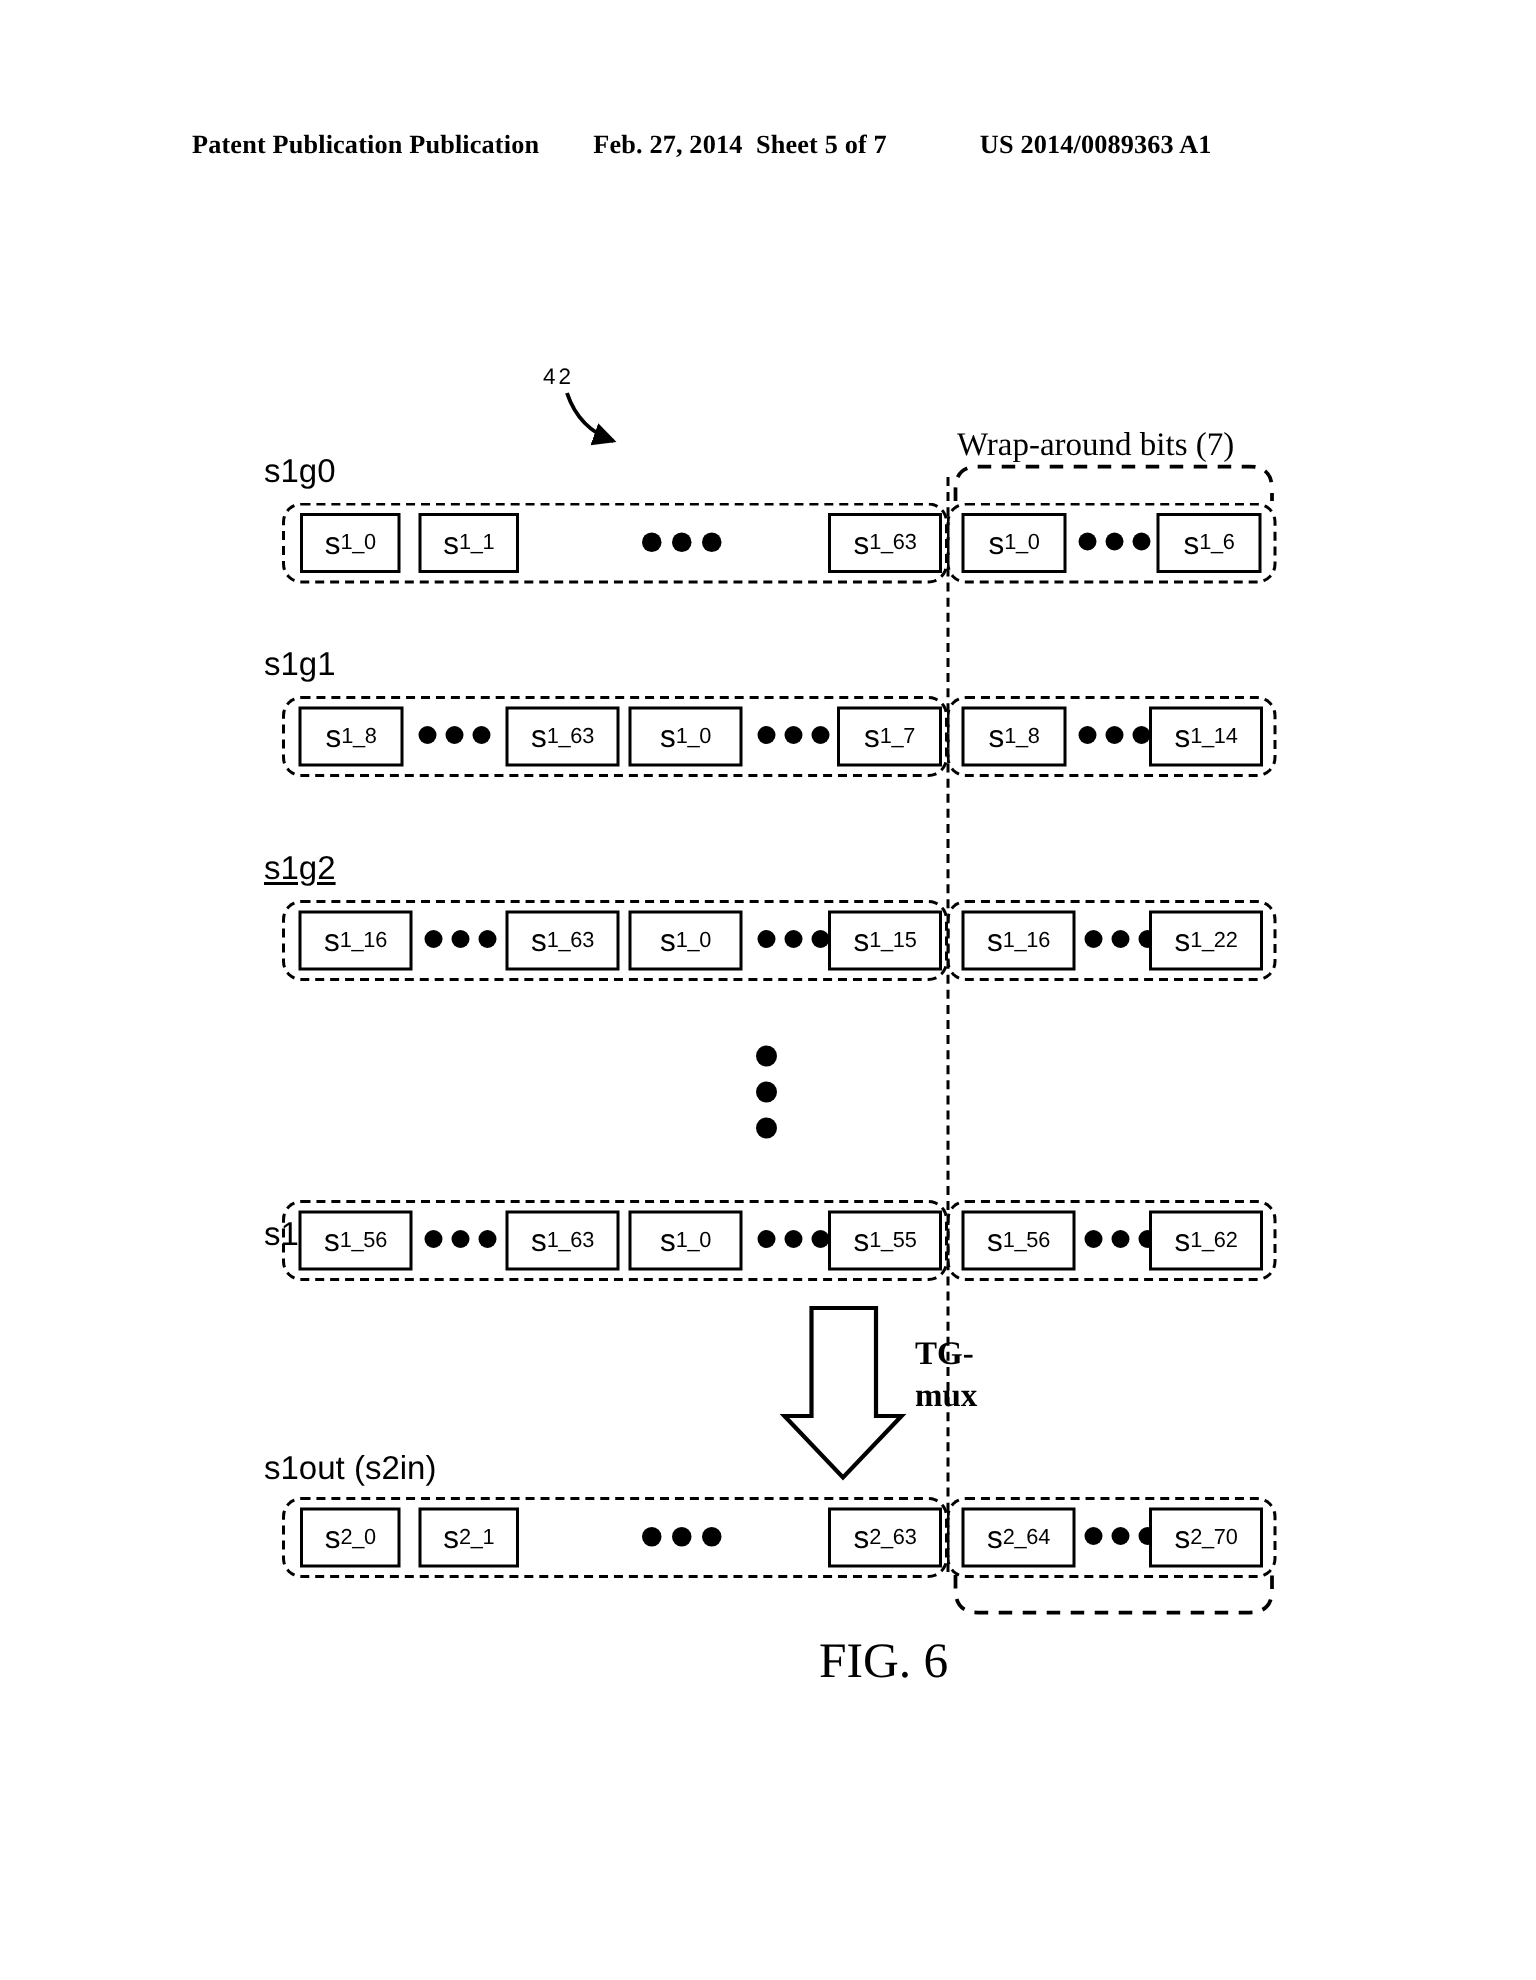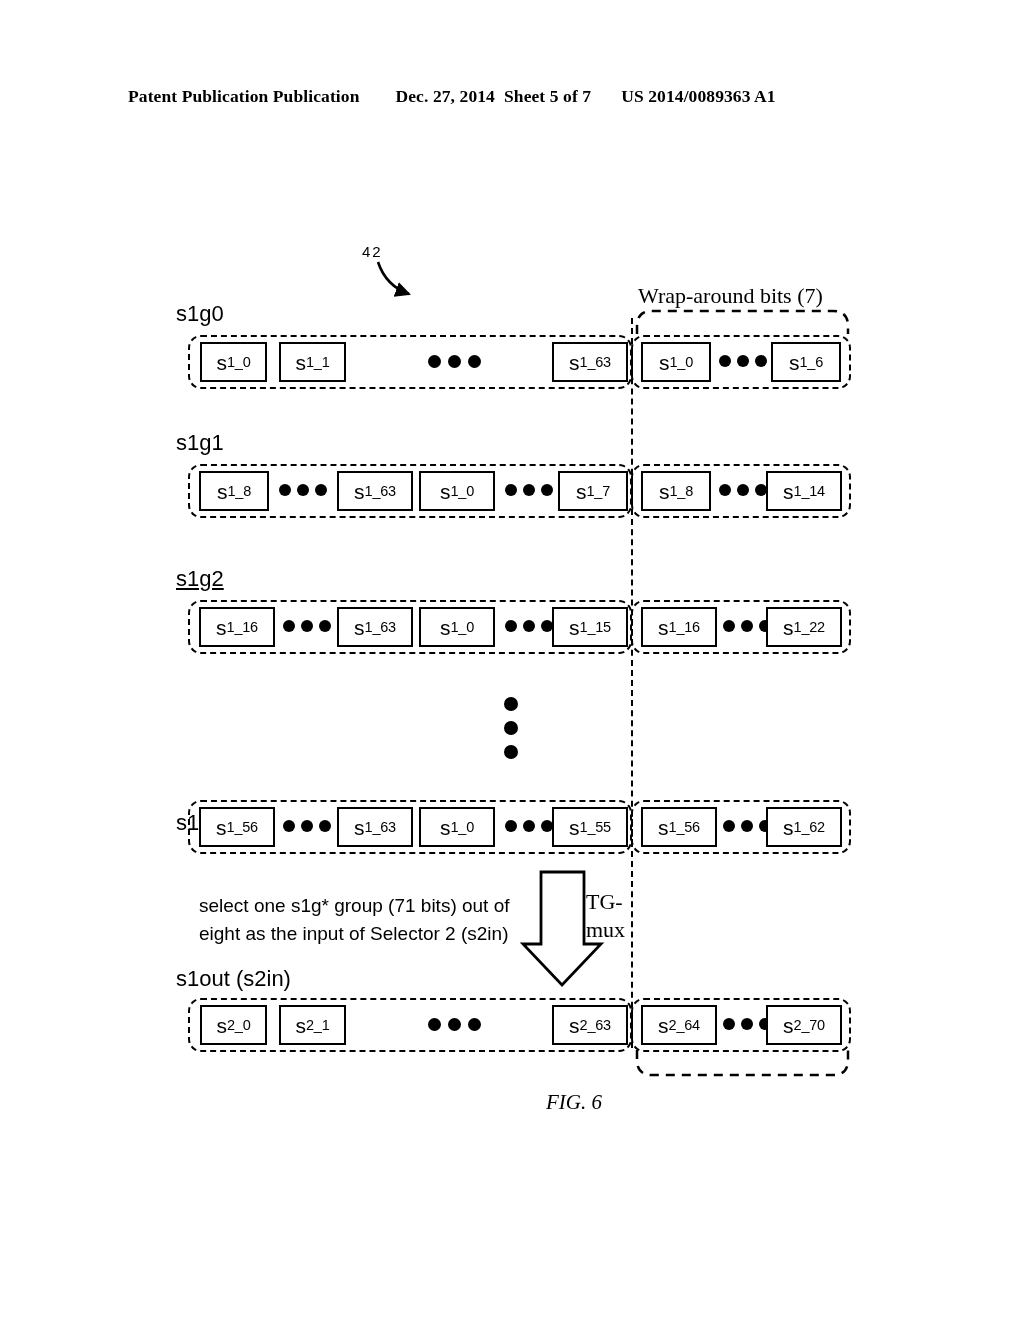--- a/index.html
+++ b/index.html
@@ -25,21 +25,21 @@
     font-family: "Liberation Serif", serif;
     font-weight: bold;
     font-size: 17.5px;
     letter-spacing: 0.1px;
     white-space: nowrap;
     display: flex;
   }
   .hdr-pub   { }
   .hdr-date  { margin-left: 36px; }
   .hdr-sheet { margin-left: 9px; }
-  .hdr-pat   { margin-left: 30px; }
+  .hdr-pat   { margin-left: 62px; }
 
   
   #figure {
     position: absolute;
     left: 0;
     top: 0;
     width: 1024px;
     height: 1112px;
   }
 
@@ -152,41 +152,40 @@
     font-size: 22px;
     line-height: 1.25;
     white-space: pre-line;
     text-align: left;
   }
 
   
   .fig-caption {
     position: absolute;
     font-family: "Liberation Serif", serif;
-    font-style: italic;
-    font-size: 21px;
+    font-size: 33px;
     white-space: nowrap;
     text-align: right;
   }
 
   svg.overlay {
     position: absolute;
     left: 0;
     top: 0;
     width: 1024px;
     height: 1320px;
     pointer-events: none;
   }
 </style>
 </head>
 <body>
 
 <div class="page-header">
   <span class="hdr-pub">Patent Publication Publication</span>
-  <span class="hdr-date">Dec. 27, 2014</span>
+  <span class="hdr-date">Feb. 27, 2014</span>
   <span class="hdr-sheet">Sheet 5 of 7</span>
   <span class="hdr-pat">US 2014/0089363 A1</span>
 </div>
 
 <div id="figure">
 
   <div class="ref-num" style="left:362px; top:243px;">42</div>
 
   <div class="wrap-label" style="left:638px; top:283px;font-family:Liberation Serif, serif;">Wrap-around bits (7)</div>
 
@@ -362,24 +361,22 @@
   <div class="dots-h tight" style="left:723px; top:820px;">
     <i></i>
       <i></i>
       <i></i>
   </div>
   <div class="cell" style="left:766px; top:807px; width:76px; height:40px;">
     <span>s</span>
       <span class="sub">1_62</span>
   </div>
 
-  <div class="caption" style="left:199px; top:892px; width:330px;">select one s1g* group (71 bits) out of
-eight as the input of Selector 2 (s2in)</div>
-
-  <div class="tg-label" style="left:586px; top:888px;">TG-
+
+  <div class="tg-label" style="left:610px; top:888px;font-weight:bold;">TG-
 mux</div>
 
   <div class="row-label" style="left:176px; top:968px;">s1out (s2in)</div>
 
   <div class="band" style="left:188px; top:998px; width:444px; height:54px;"></div>
   <div class="band" style="left:631px; top:998px; width:220px; height:54px;"></div>
 
   <div class="cell" style="left:200px; top:1005px; width:67px; height:40px;">
     <span>s</span>
       <span class="sub">2_0</span>

